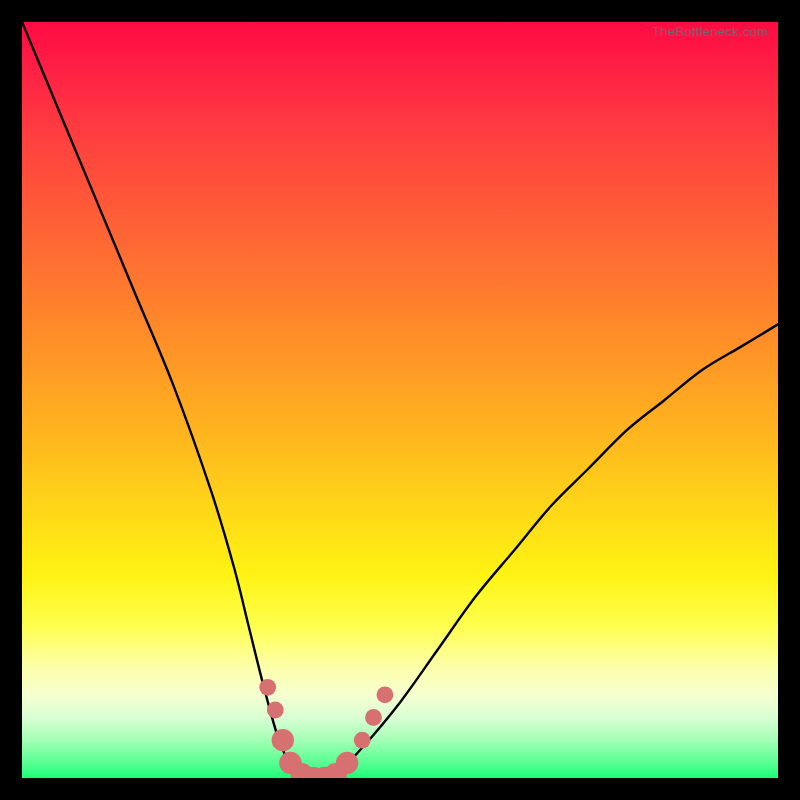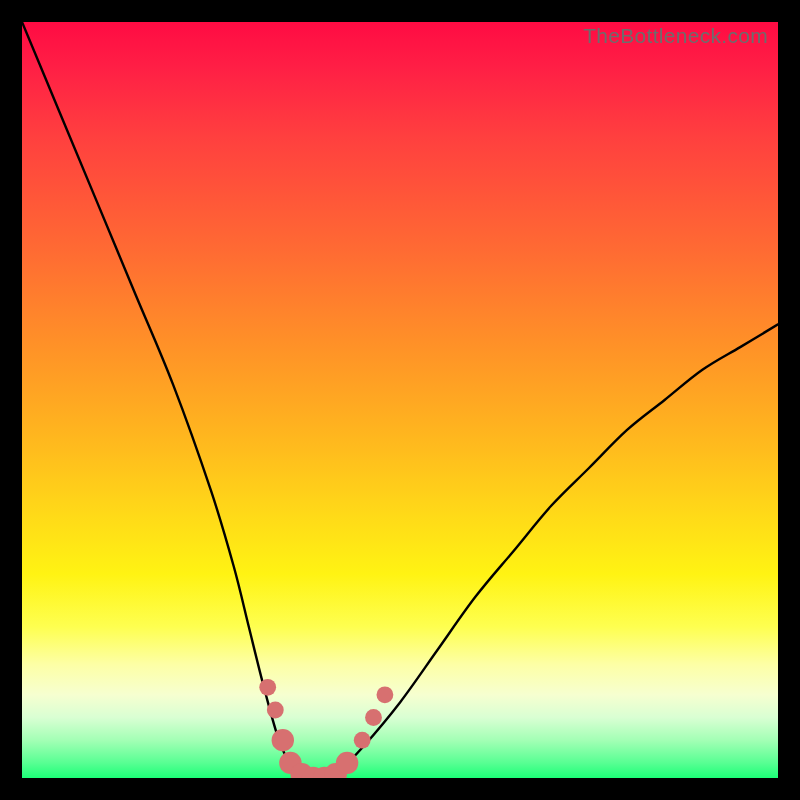--- a/index.html
+++ b/index.html
@@ -34,21 +34,21 @@
       #a3ffb5 95%,
       #58ff93 98%,
       #1cff77 100%
     );
   }
   .watermark {
     position: absolute;
     top: 2px;
     right: 10px;
     color: #6d6d6d;
-    font-size: 21px;
+    font-size: 13px;
     letter-spacing: 0.3px;
     font-weight: 500;
   }
   svg.overlay {
     position: absolute;
     left: 0;
     top: 0;
   }
 </style>
 </head>

